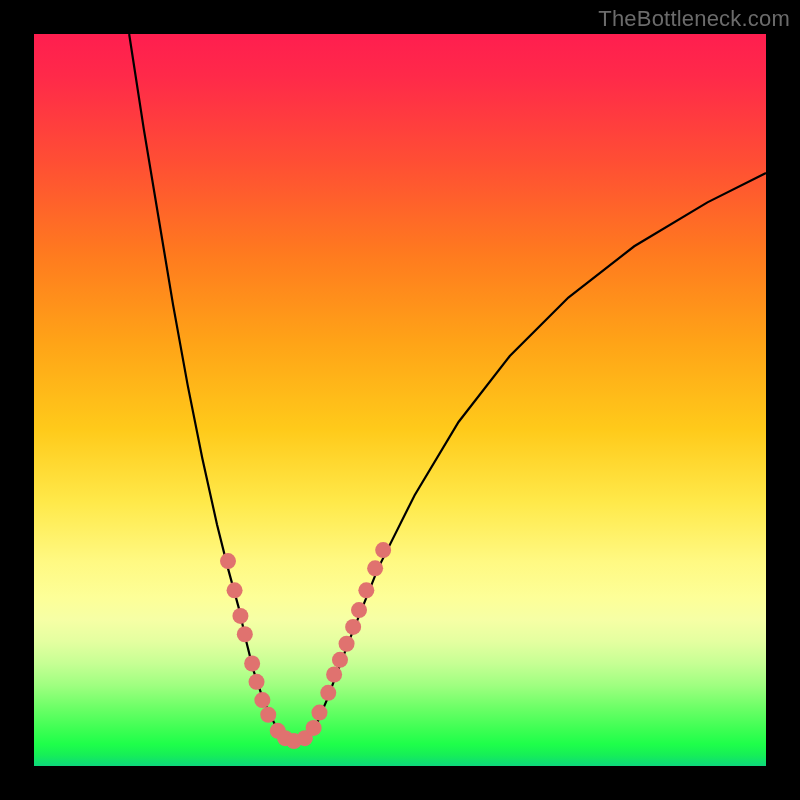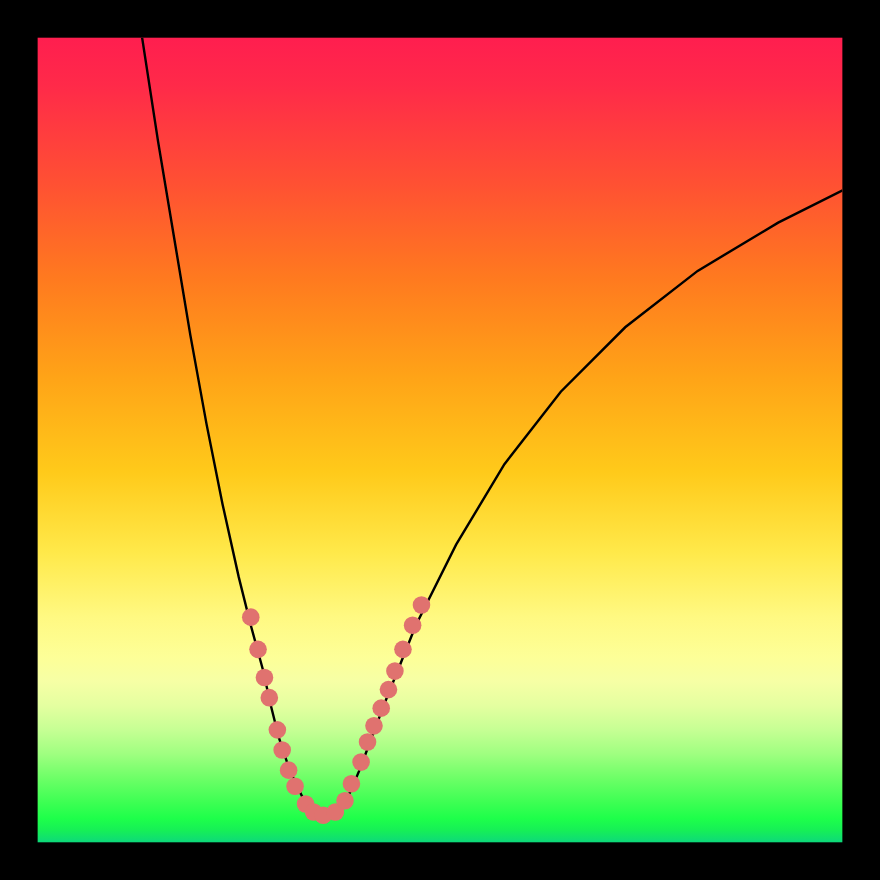--- a/index.html
+++ b/index.html
@@ -69,20 +69,21 @@
     font-size: 22px;
     letter-spacing: 0.2px;
     font-weight: 500;
   }
 </style>
 </head>
 <body>
 
 <div class="frame">
 
+  <div class="watermark">TheBottleneck.com</div>
 
   <div class="plot">
     <div class="gradient"></div>
 
     <svg class="svg-layer" viewBox="0 0 732 732" preserveAspectRatio="none">
       <path id="curve-path" fill="none" stroke="#000000" stroke-width="2.2" d="M95.16 0.00 L109.80 95.16 L124.44 183.00 L139.08 270.84 L153.72 351.36 L168.36 424.56 L183.00 490.44 L193.98 534.36 L204.96 574.62 L212.28 607.56 L219.60 636.84 L226.92 658.80 L234.24 677.10 L241.56 691.74 L248.88 702.72 L256.20 707.11 L263.52 707.84 L270.84 704.18 L281.82 691.74 L292.80 666.12 L314.76 607.56 L344.04 534.36 L380.64 461.16 L424.56 387.96 L475.80 322.08 L534.36 263.52 L600.24 212.28 L673.44 168.36 L732.00 139.08"></path>
       <g id="markers-group">
           <circle cx="193.98" cy="527.04" r="8" fill="#e0726f" stroke="#c85a58" stroke-width="0"></circle>
           <circle cx="200.57" cy="556.32" r="8" fill="#e0726f" stroke="#c85a58" stroke-width="0"></circle>
           <circle cx="206.42" cy="581.94" r="8" fill="#e0726f" stroke="#c85a58" stroke-width="0"></circle>

